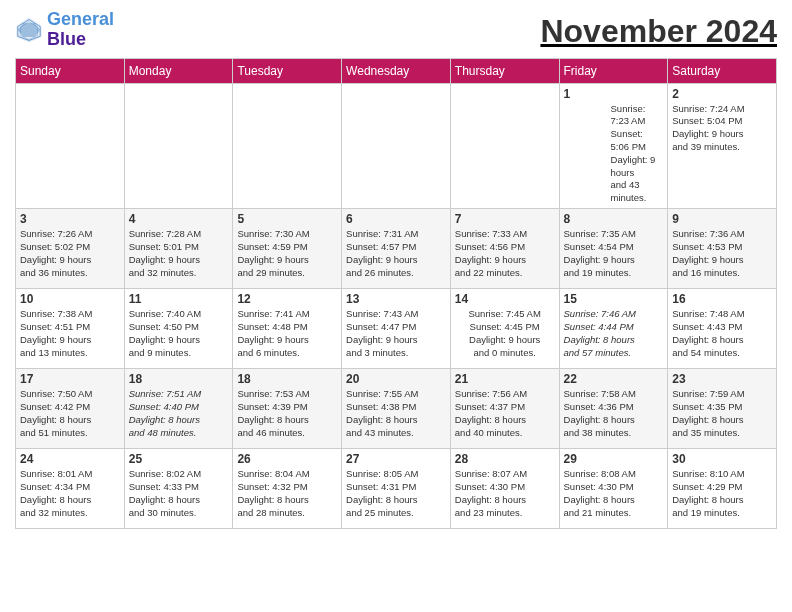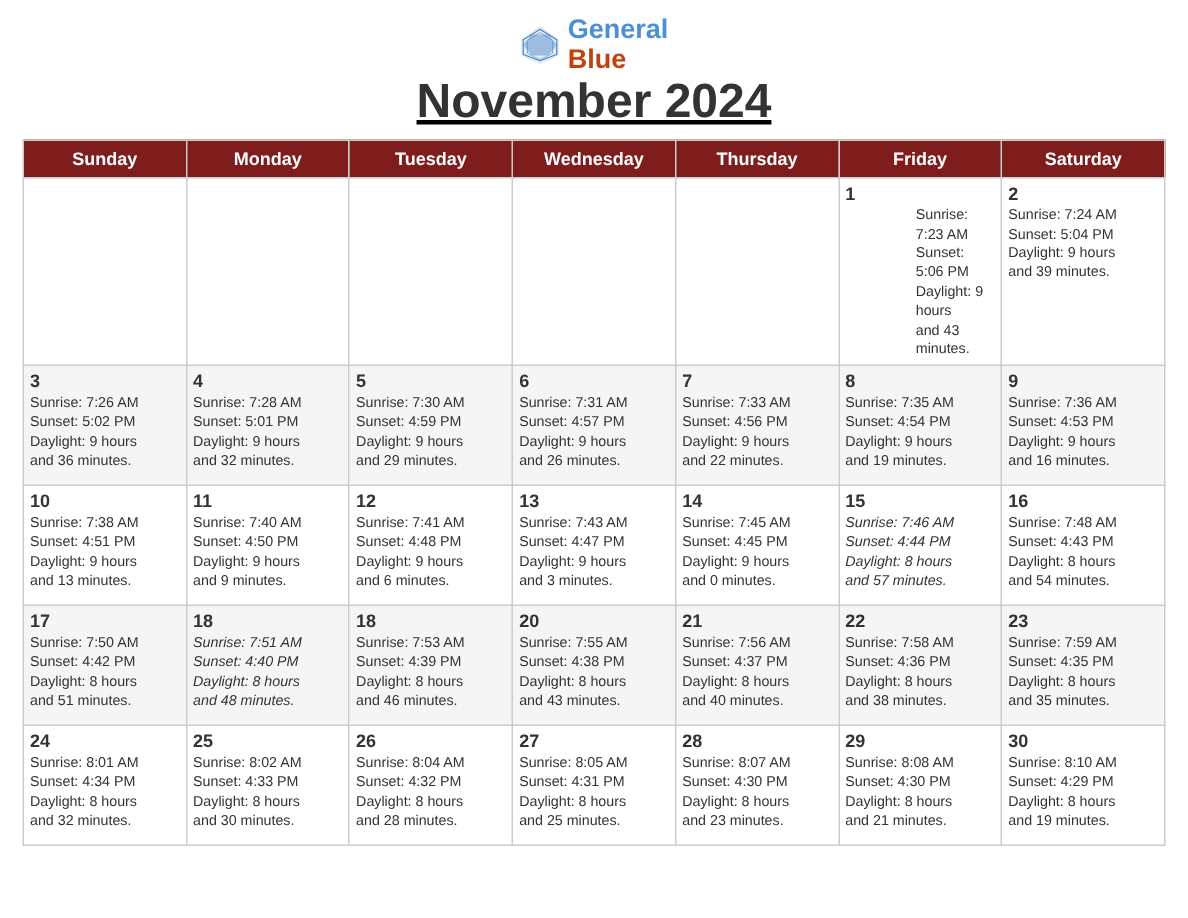--- a/index.html
+++ b/index.html
@@ -11,23 +11,22 @@
       overflow: hidden;
     }
     .page {
       width: 792px;
       height: 612px;
       padding: 10px 15px;
     }
     .header {
       display: flex;
       justify-content: space-between;
-      align-items: center;
+      align-items: flex-end;
       margin-bottom: 8px;
-      flex-direction: column;
     }
     .logo {
       display: flex;
       align-items: center;
       gap: 4px;
     }
     .logo-text {
       font-size: 18px;
       font-weight: bold;
       color: #333;
@@ -53,26 +52,26 @@
     .location {
       font-size: 14px;
       color: #555;
     }
     .calendar {
       width: 100%;
       border-collapse: collapse;
       table-layout: fixed;
     }
     .calendar th {
-      background: #7f1d1d;
+      background: #be185d;
       color: #fff;
       font-size: 12px;
-      font-weight: bold;
+      font-weight: normal;
       padding: 5px 4px;
-      text-align: center;
+      text-align: left;
       border: 1px solid #ccc;
     }
     .calendar td {
       border: 1px solid #ccc;
       vertical-align: top;
       padding: 3px 4px;
       font-size: 9.5px;
       color: #333;
       height: 80px;
       background: #fff;
@@ -100,21 +99,21 @@
   <div class="header">
     <div class="logo">
       <svg class="logo-icon" viewBox="0 0 40 40">
         <polygon points="20,2 38,14 38,30 20,38 2,30 2,14" fill="#3a7abf" opacity="0.15"></polygon>
         <polygon points="20,5 36,15 36,29 20,35 4,29 4,15" fill="none" stroke="#3a7abf" stroke-width="1"></polygon>
         <polygon points="28,10 36,20 28,30 12,30 4,20 12,10" fill="#3a7abf" opacity="0.4"></polygon>
         <polygon points="20,8 32,16 32,28 20,34 8,28 8,16" fill="none" stroke="#3a7abf" stroke-width="0.5"></polygon>
       </svg>
       <div class="logo-text">
         <div><span>General</span></div>
-        <div style="color:#c2410c;">Blue</div>
+        <div style="color:#4c1d95;">Blue</div>
       </div>
     </div>
     <div class="title-block">
       <div class="month-title">November 2024</div>
     </div>
   </div>
 
   <table class="calendar">
     <thead>
       <tr>
@@ -224,21 +223,21 @@
           </td>
           <td>
             <span class="day-num">13</span>
             <div class="cell-content" style="white-space: pre-line;">Sunrise: 7:43 AM
 Sunset: 4:47 PM
 Daylight: 9 hours
 and 3 minutes.</div>
           </td>
           <td>
             <span class="day-num">14</span>
-            <div class="cell-content" style="white-space: pre-line;">Sunrise: 7:45 AM
+            <div class="cell-content" style="white-space: pre-line; text-align: center;">Sunrise: 7:45 AM
 Sunset: 4:45 PM
 Daylight: 9 hours
 and 0 minutes.</div>
           </td>
           <td>
             <span class="day-num">15</span>
             <div class="cell-content" style="white-space: pre-line; font-style: italic;">Sunrise: 7:46 AM
 Sunset: 4:44 PM
 Daylight: 8 hours
 and 57 minutes.</div>

